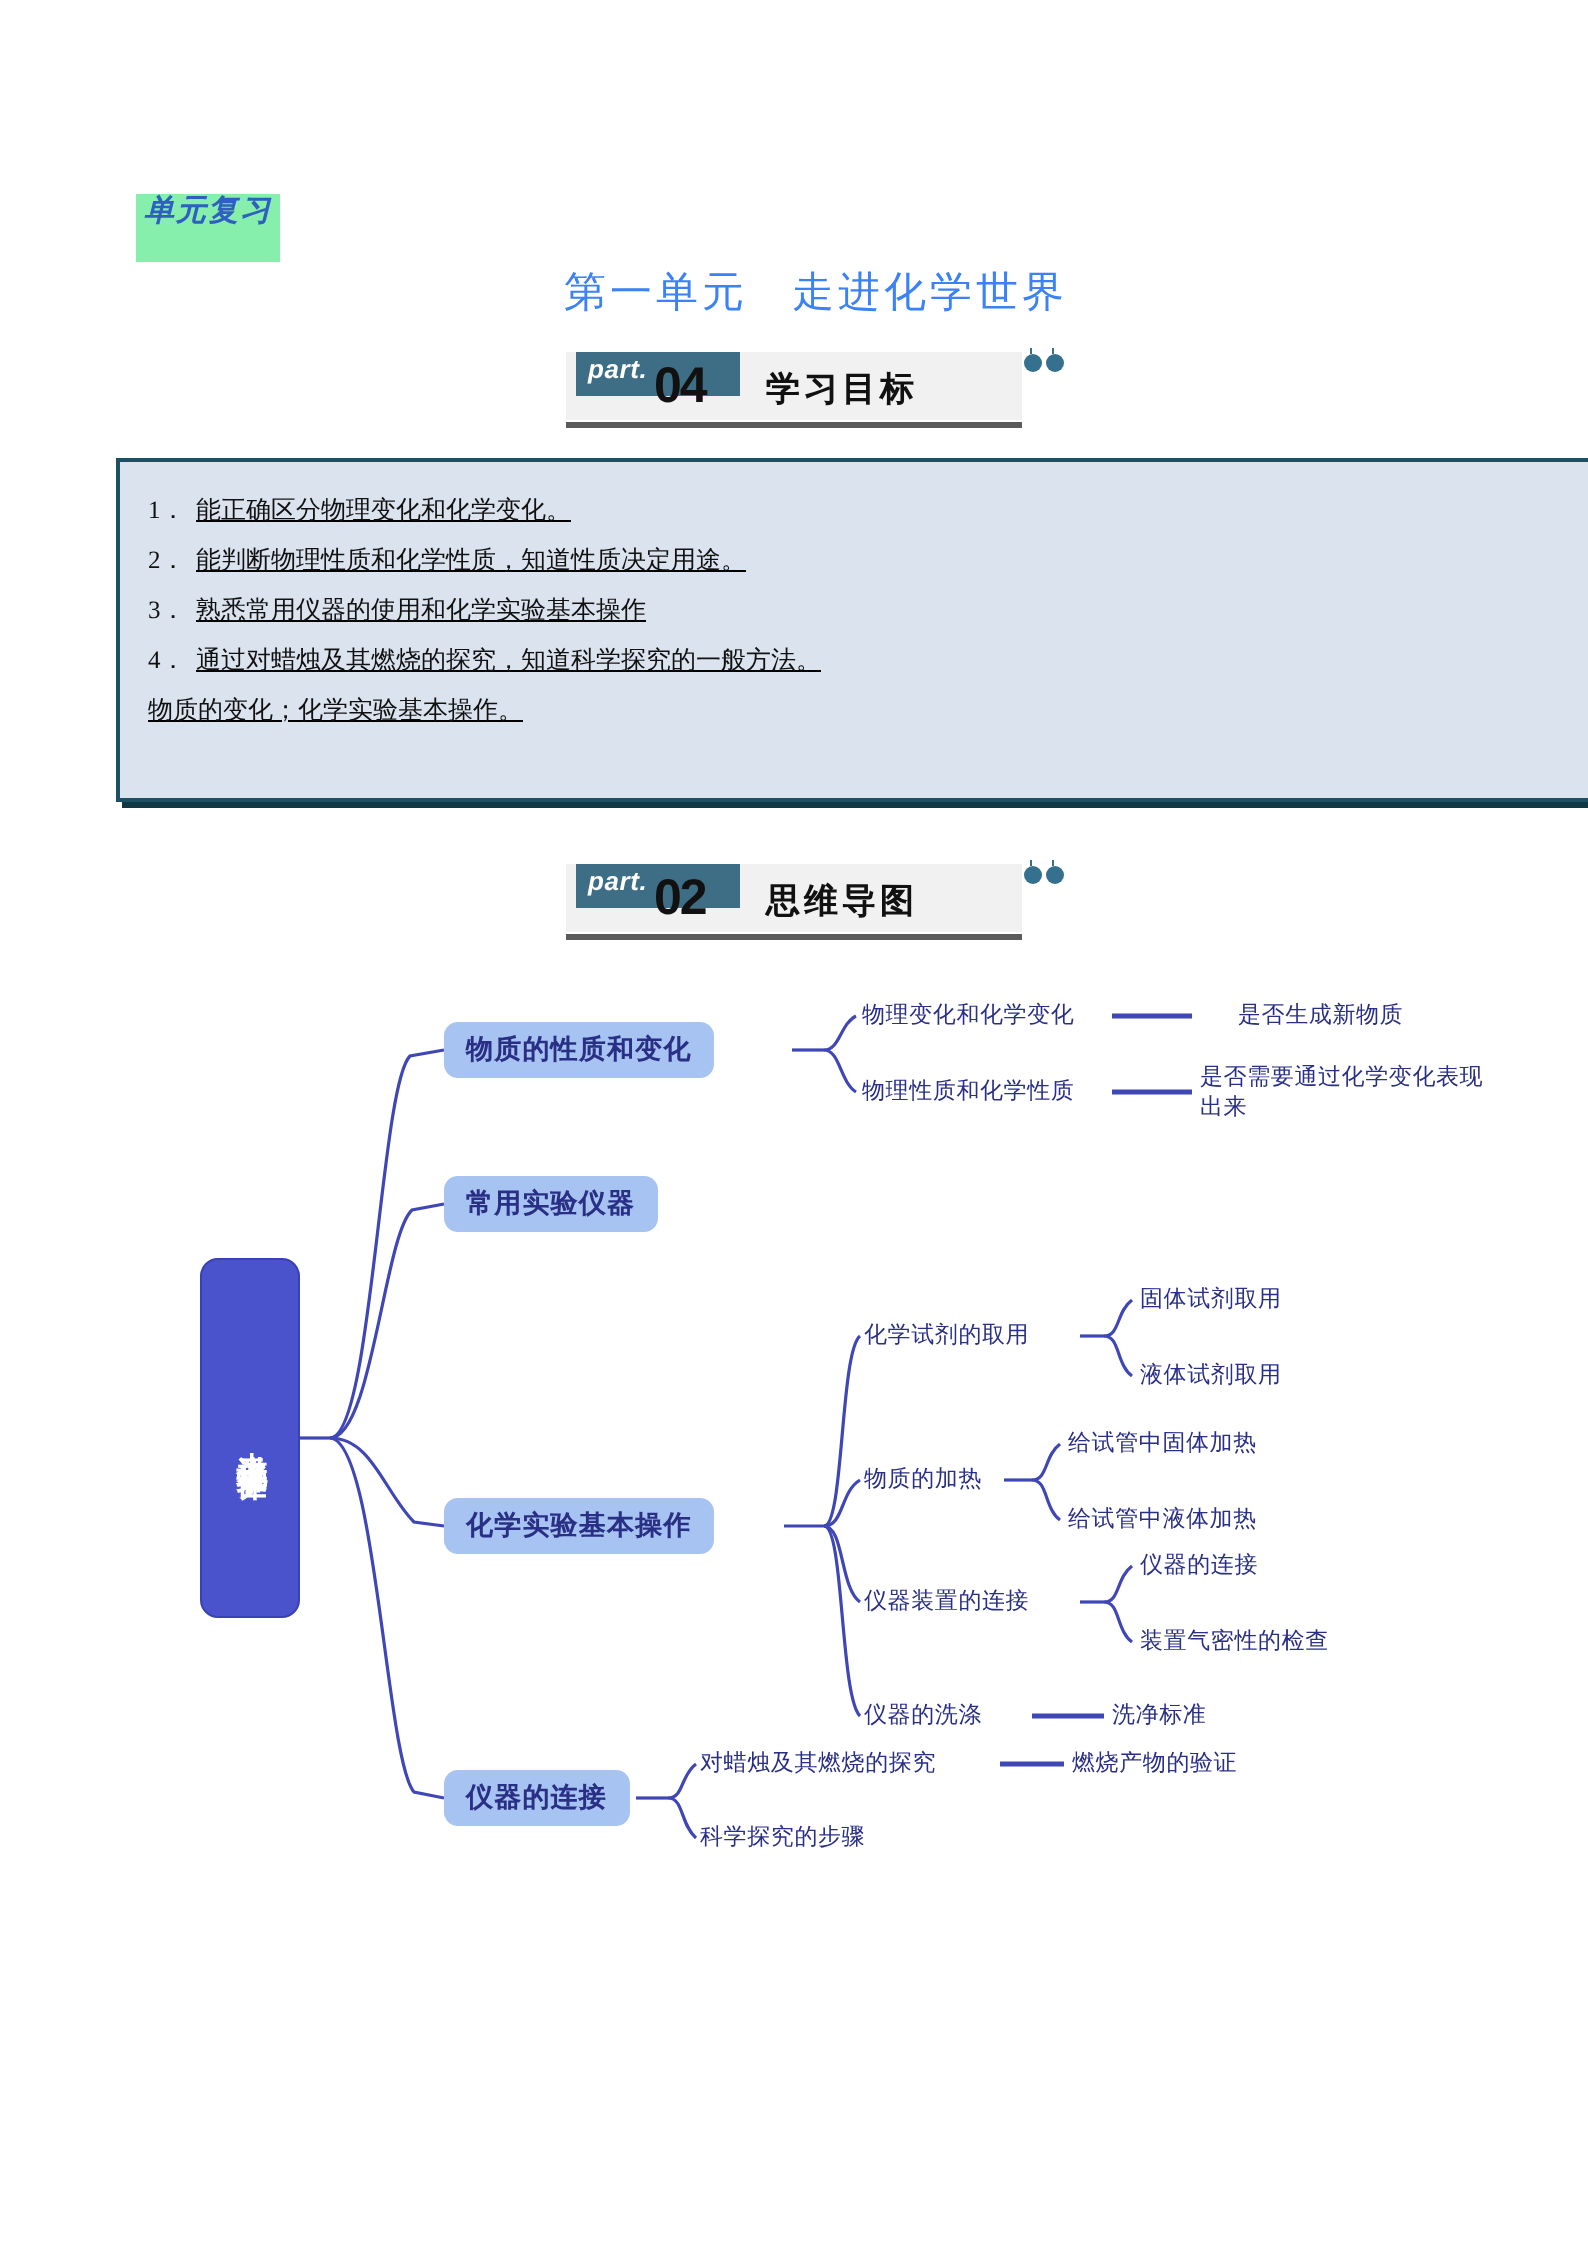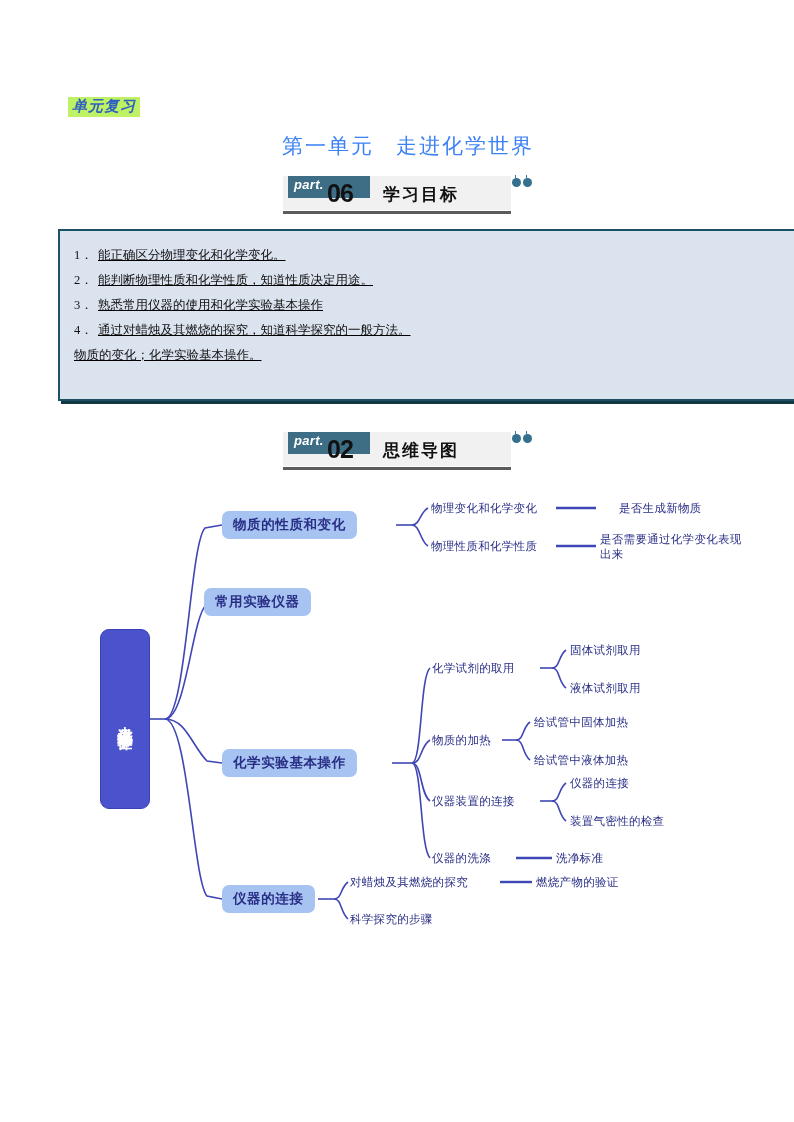--- a/index.html
+++ b/index.html
@@ -13,28 +13,28 @@
     position: relative;
     font-family: "Liberation Sans", "DejaVu Sans", sans-serif;
     overflow: hidden;
   }
 
   
   .unit-tag {
     position: absolute;
     left: 68px;
     top: 97px;
-    background: #bef264;
+    background: #86efac;
     color: #2f5fc0;
     font-family: "Liberation Serif", "DejaVu Serif", serif;
     font-style: italic;
     font-weight: bold;
     font-size: 15px;
     letter-spacing: 1px;
-    padding: 1px 4px 2px 4px;
+    padding: 1px 4px 16px 4px;
     line-height: 17px;
     white-space: nowrap;
   }
 
   
   .main-title {
     position: absolute;
     left: 0;
     top: 132px;
     width: 794px;
@@ -190,21 +190,21 @@
     background: #a7c3f2;
     border-radius: 7px;
     color: #2a2f86;
     font-size: 13.5px;
     font-weight: bold;
     letter-spacing: 0.6px;
     height: 28px;
     padding: 0 11px;
   }
   #n-l2-a { left: 222px; top: 23px; }
-  #n-l2-b { left: 204px; top: 100px; }
+  #n-l2-b { left: 222px; top: 100px; }
   #n-l2-c { left: 222px; top: 261px; }
   #n-l2-d { left: 222px; top: 397px; }
 
   
   .lbl {
     position: absolute;
     color: #2a2f86;
     font-size: 11.5px;
     letter-spacing: 0.3px;
     white-space: nowrap;
@@ -218,21 +218,21 @@
 <div class="unit-tag">单元复习</div>
 
 <div class="main-title">
   <span>第一单元</span><span class="gap"></span><span>走进化学世界</span>
 </div>
 
 <div class="part-header" id="part-01-header">
   <div class="hdr-bg"></div>
   <div class="hdr-chip"></div>
   <div class="hdr-part">part.</div>
-  <div class="hdr-num">06</div>
+  <div class="hdr-num">04</div>
   <div class="hdr-label">学习目标</div>
   <div class="hdr-dots">
     <span class="dot-ico"></span><span class="dot-ico"></span>
   </div>
   <div class="hdr-rule"></div>
 </div>
 
 <div class="obj-box">
   <div class="obj-inner">
     <div class="obj-line">

